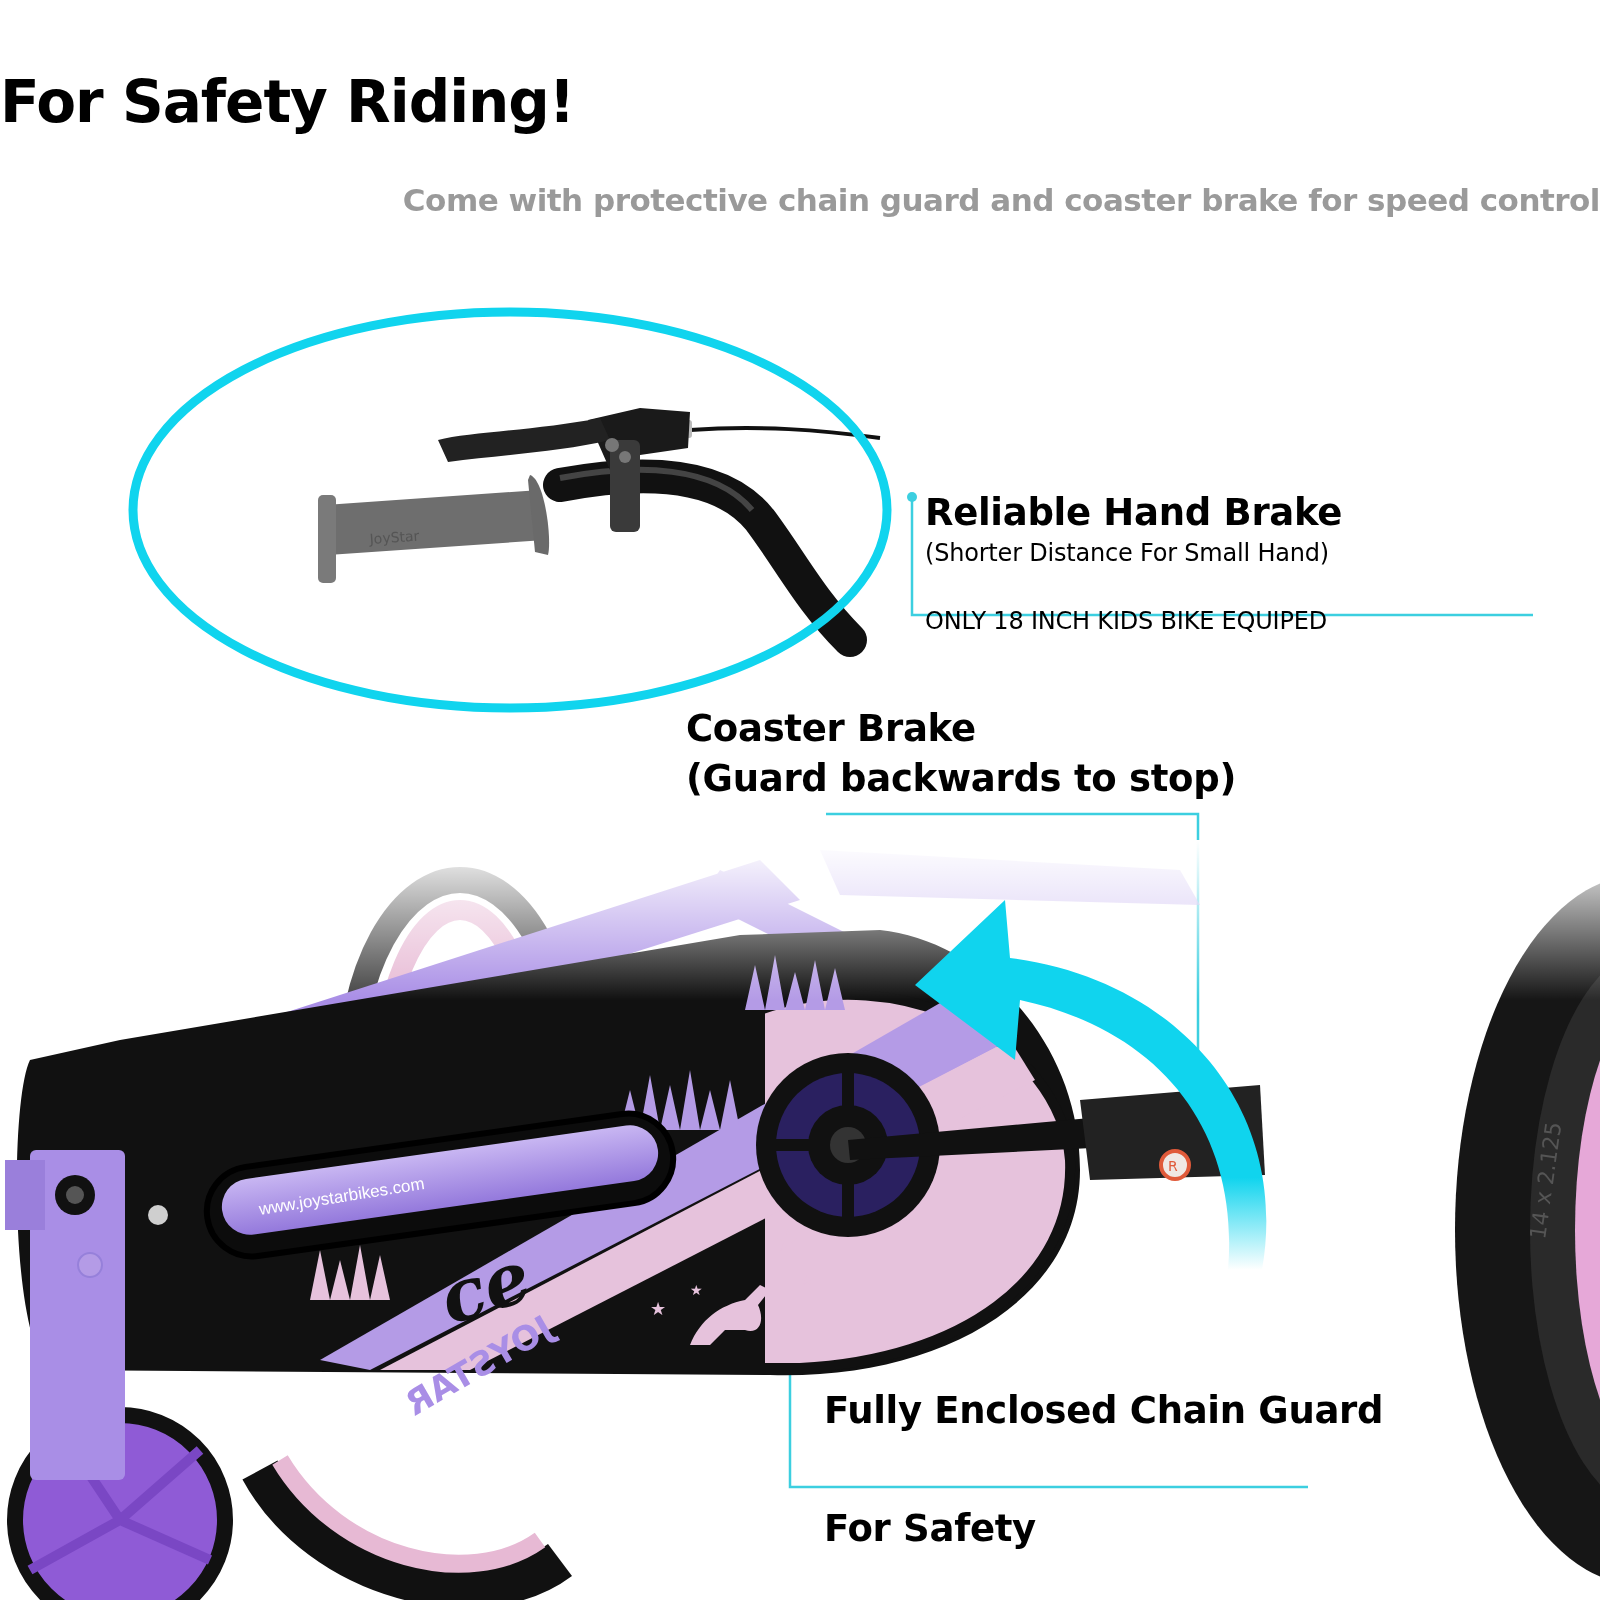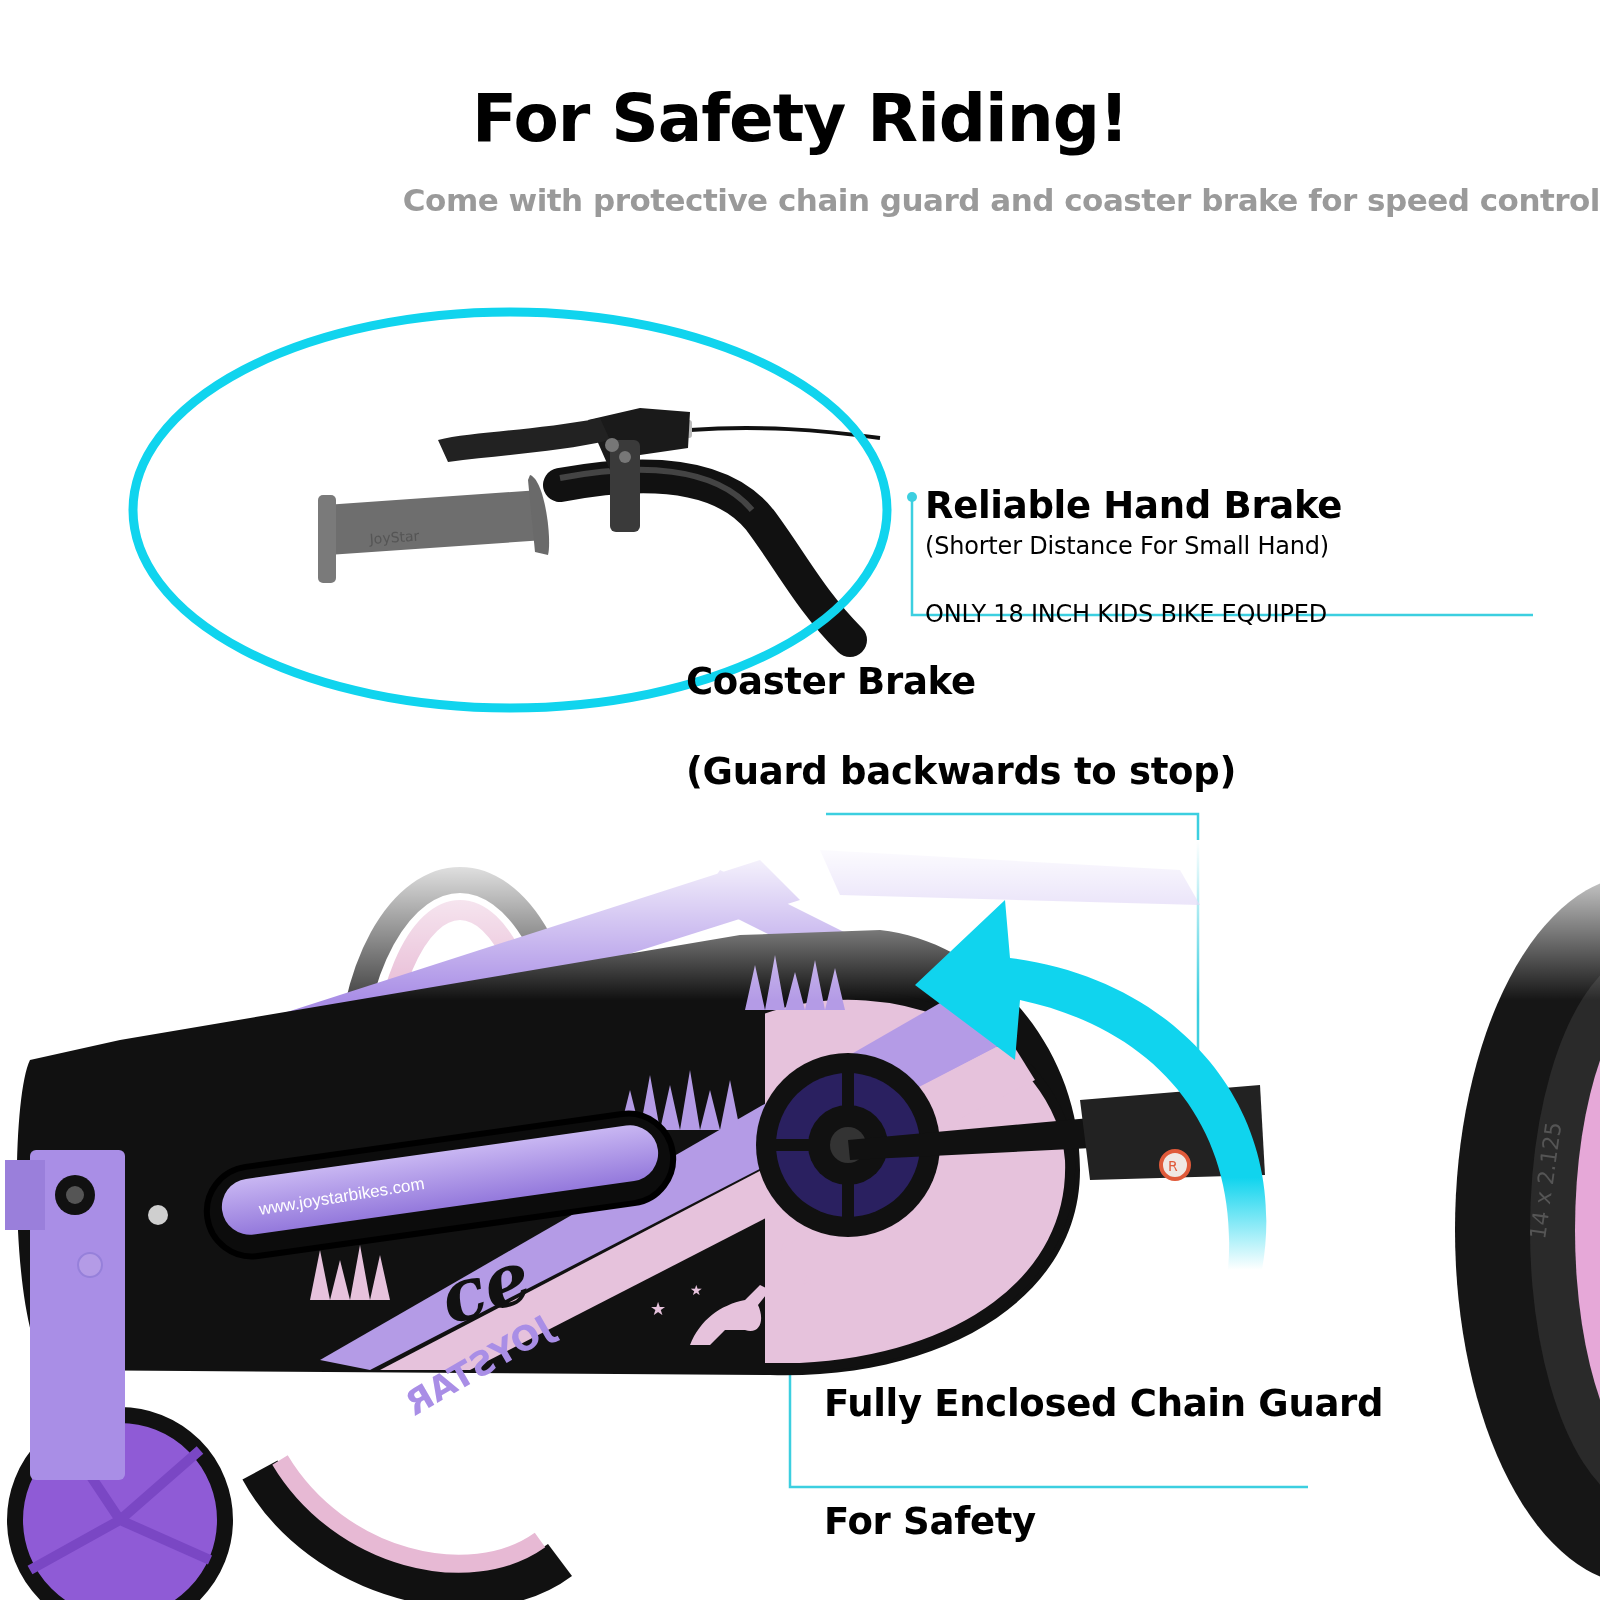--- a/index.html
+++ b/index.html
@@ -1,26 +1,26 @@
 <!DOCTYPE html>
 <html><head>
 <meta charset="utf-8">
 <style>
   html, body { margin: 0; padding: 0; background: #ffffff; }
   body { width: 1600px; height: 1600px; position: relative; overflow: hidden; font-family: "DejaVu Sans", "Liberation Sans", sans-serif; }
-  .title { position: absolute; left: 0; right: 0; top: 80px; text-align: center; font-size: 66px; font-weight: bold; color: #000; letter-spacing: -1px; }
+  .title { position: absolute; left: 0; right: 0; top: 68px; text-align: left; font-size: 58px; font-weight: bold; color: #000; letter-spacing: -1px; }
   .subtitle { position: absolute; left: 0; right: 0; top: 182px; text-align: right; font-size: 31px; font-weight: bold; color: #9a9a9a; letter-spacing: -0.5px; }
   .art { position: absolute; left: 0; top: 0; width: 1600px; height: 1600px; }
-  .label { position: absolute; color: #000; }
+  .label { position: absolute; color: #000; margin-top: 7px; }
   .hb-title { left: 925px; top: 484px; font-size: 37px; font-weight: bold; letter-spacing: -0.3px; }
   .hb-line { left: 925px; font-size: 24px; font-weight: normal; letter-spacing: -0.2px; }
   .hb-l1 { top: 532px; }
   .hb-l2 { top: 600px; }
   .cb { left: 686px; font-size: 37px; font-weight: bold; letter-spacing: -0.3px; }
-  .cb-1 { top: 660px; text-align: center; }
+  .cb-1 { top: 700px; text-align: center; }
   .cb-2 { top: 750px; }
   .cg { left: 824px; font-size: 37px; font-weight: bold; letter-spacing: -0.3px; }
   .cg-1 { top: 1382px; }
   .cg-2 { top: 1500px; }
 </style>
 </head>
 <body>
 
 <div class="title">For Safety Riding!</div>
 <div class="subtitle">Come with protective chain guard and coaster brake for speed control</div>

